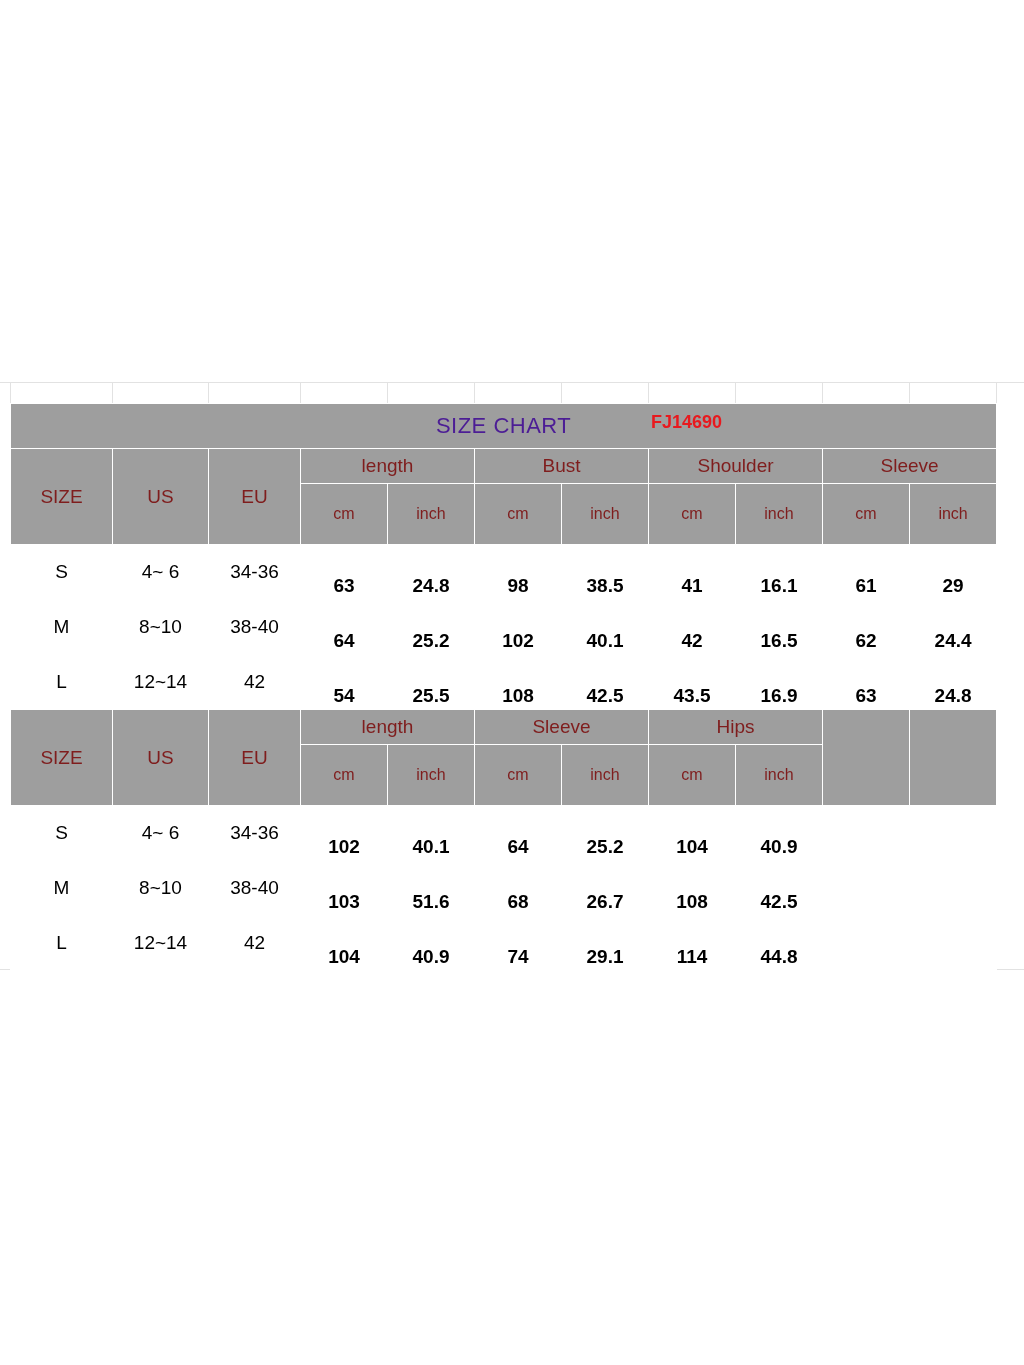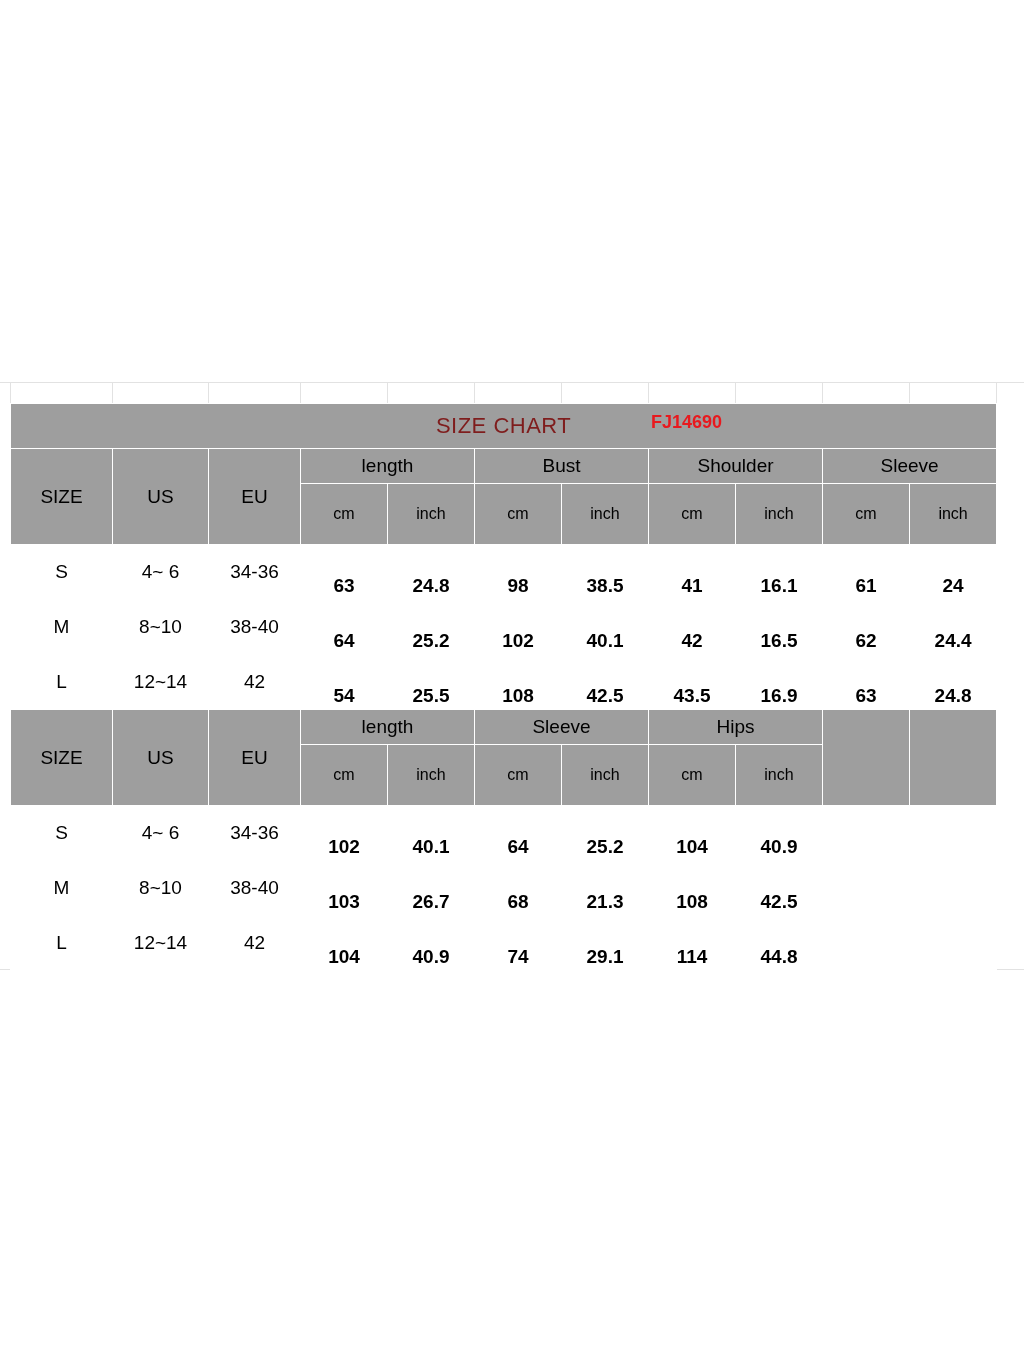--- a/index.html
+++ b/index.html
@@ -55,21 +55,21 @@
   table.size-chart td {
     border: 1px solid #ffffff;
     text-align: center;
     vertical-align: middle;
     font-size: 19px;
     padding: 0;
   }
   
   td.hdr {
     background: #9e9e9e;
-    color: #000000;
+    color: #7f1d1d;
     font-weight: normal;
     margin-left: 28px;
   }
   td.hdr.small {
     font-size: 16px;
   }
   td.blank {
     background: #9e9e9e;
     border: 1px solid #ffffff;
   }
@@ -94,21 +94,21 @@
     background: #9e9e9e;
     position: relative;
   }
   .title-text {
     position: absolute;
     left: 0;
     right: 0;
     top: 50%;
     transform: translateY(-50%);
     text-align: center;
-    color: #7f1d1d;
+    color: #4c1d95;
     font-size: 22px;
     letter-spacing: 0.5px;
   }
   .code-text {
     position: absolute;
     left: 640px;
     top: 8px;
     color: #e8191e;
     font-size: 18px;
     font-weight: bold;
@@ -193,21 +193,21 @@
         <td class="data">S</td>
         <td class="data">4~ 6</td>
         <td class="data">34-36</td>
         <td class="data low">63</td>
         <td class="data low">24.8</td>
         <td class="data low">98</td>
         <td class="data low">38.5</td>
         <td class="data low">41</td>
         <td class="data low">16.1</td>
         <td class="data low">61</td>
-        <td class="data low">24</td>
+        <td class="data low">29</td>
       </tr>
       <tr class="data-row">
         <td class="data">M</td>
         <td class="data">8~10</td>
         <td class="data">38-40</td>
         <td class="data low">64</td>
         <td class="data low">25.2</td>
         <td class="data low">102</td>
         <td class="data low">40.1</td>
         <td class="data low">42</td>
@@ -259,23 +259,23 @@
         <td class="data low">104</td>
         <td class="data low">40.9</td>
         <td class="data"></td>
         <td class="data"></td>
       </tr>
       <tr class="data-row">
         <td class="data">M</td>
         <td class="data">8~10</td>
         <td class="data">38-40</td>
         <td class="data low">103</td>
+        <td class="data low">51.6</td>
+        <td class="data low">68</td>
         <td class="data low">26.7</td>
-        <td class="data low">68</td>
-        <td class="data low">21.3</td>
         <td class="data low">108</td>
         <td class="data low">42.5</td>
         <td class="data"></td>
         <td class="data"></td>
       </tr>
       <tr class="data-row">
         <td class="data">L</td>
         <td class="data">12~14</td>
         <td class="data">42</td>
         <td class="data low">104</td>

